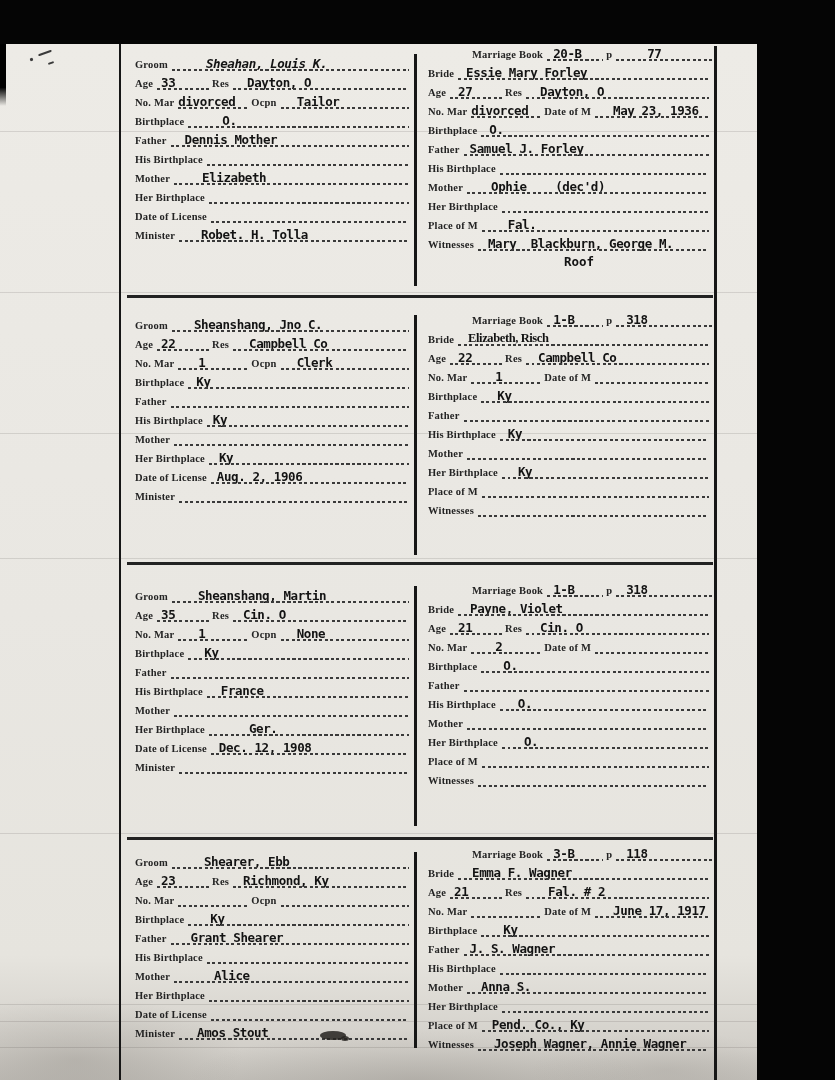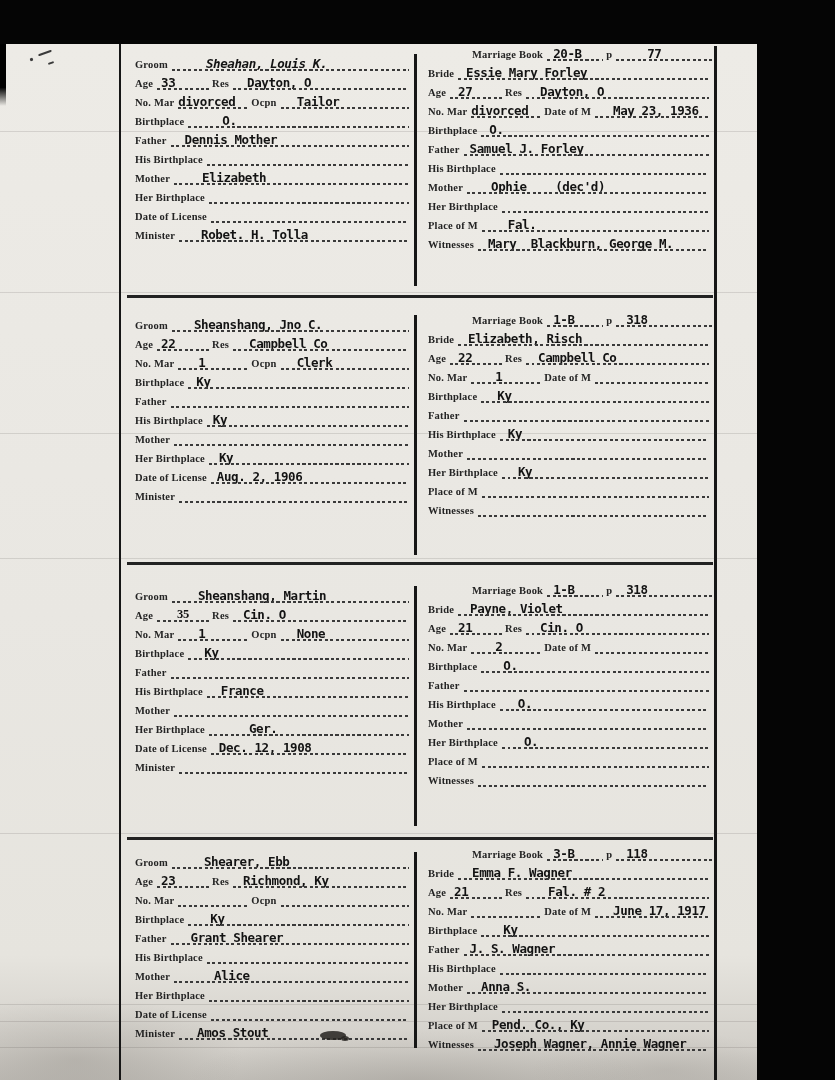--- a/index.html
+++ b/index.html
@@ -186,20 +186,23 @@
             <span class="fill">
               <span class="val" style="left: 26px;">Fal.</span>
             </span>
           </div>
           <div class="row">
             <span class="lbl">Witnesses</span>
             <span class="fill">
               <span class="val" style="left: 10px;">Mary  Blackburn, George M.</span>
             </span>
           </div>
+          <div class="row">
+            <span class="cont">Roof</span>
+          </div>
         </div>
       </div>
       <div>
         <div class="vline" style="left: 414px; top: 315px; width: 3px; height: 240px;"></div>
         <div class="col" style="left: 131px; top: 315px; width: 281px;">
           <div class="row">
             <span class="lbl">Groom</span>
             <span class="fill">
               <span class="val" style="left: 22px;">Sheanshang, Jno C.</span>
             </span>
@@ -274,21 +277,21 @@
               <span class="val" style="left: 6px;">1-B</span>
             </span>
             <span class="lbl">p</span>
             <span class="fill fx" style="width: 96px;">
               <span class="val" style="left: 10px;">318</span>
             </span>
           </div>
           <div class="row">
             <span class="lbl">Bride</span>
             <span class="fill">
-              <span class="val" style="left: 10px;">Elizabeth, Risch</span>
+              <span class="val" style="left: 10px; font-family: Liberation Serif, serif;">Elizabeth, Risch</span>
             </span>
           </div>
           <div class="row">
             <span class="lbl">Age</span>
             <span class="fill fx" style="width: 52px;">
               <span class="val" style="left: 8px;">22</span>
             </span>
             <span class="lbl">Res</span>
             <span class="fill">
               <span class="val" style="left: 12px;">Campbell Co</span>
@@ -353,21 +356,21 @@
         <div class="col" style="left: 131px; top: 586px; width: 281px;">
           <div class="row">
             <span class="lbl">Groom</span>
             <span class="fill">
               <span class="val" style="left: 26px;">Sheanshang, Martin</span>
             </span>
           </div>
           <div class="row">
             <span class="lbl">Age</span>
             <span class="fill fx" style="width: 52px;">
-              <span class="val" style="left: 20px; font-family: Liberation Serif, serif;">35</span>
+              <span class="val" style="left: 4px;">35</span>
             </span>
             <span class="lbl">Res</span>
             <span class="fill">
               <span class="val" style="left: 10px;">Cin. O</span>
             </span>
           </div>
           <div class="row">
             <span class="lbl">No. Mar</span>
             <span class="fill fx" style="width: 70px;">
               <span class="val" style="left: 20px;">1</span>

